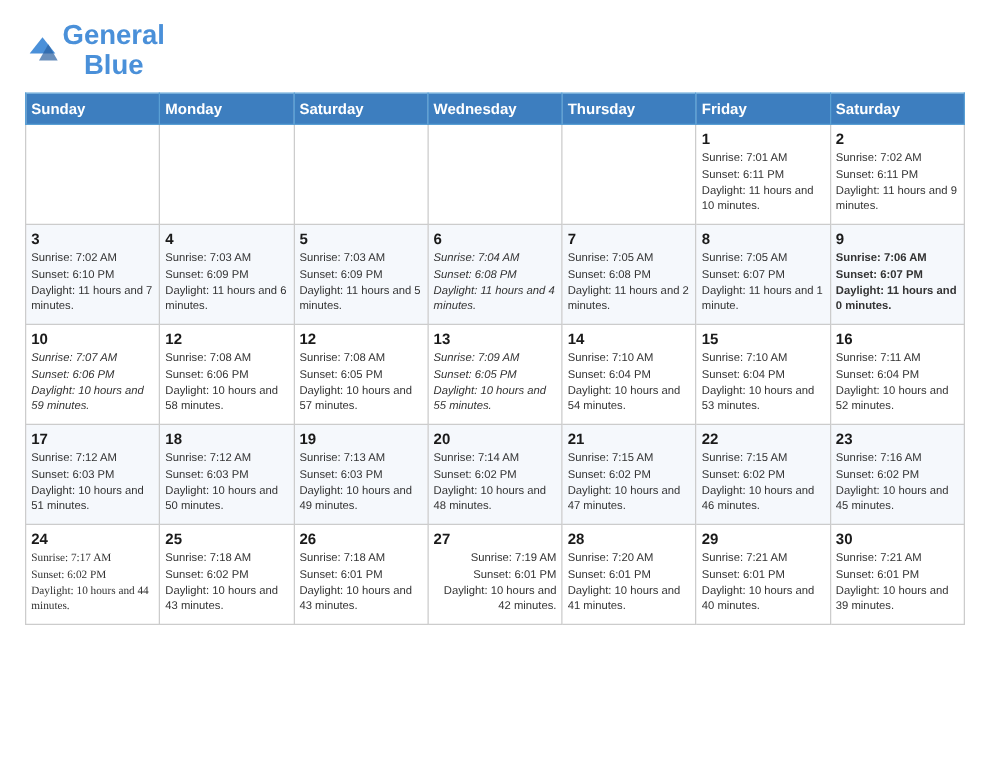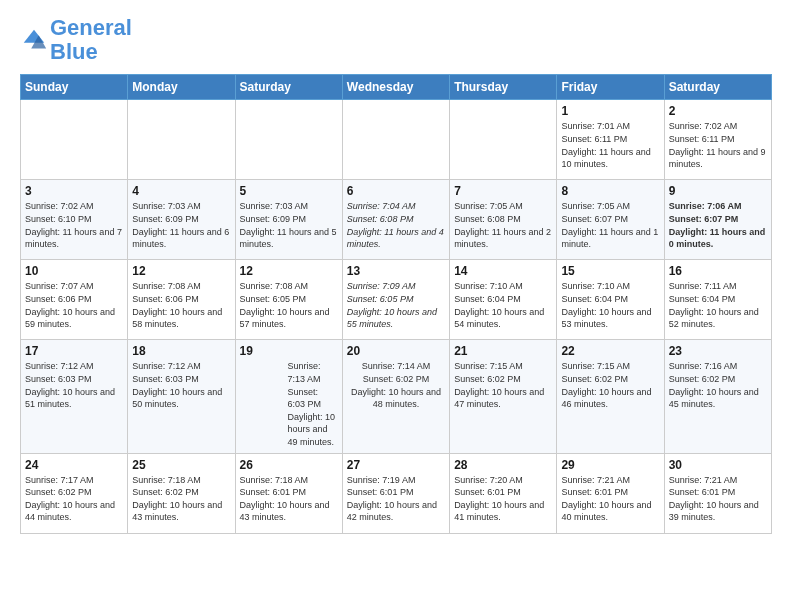--- a/index.html
+++ b/index.html
@@ -12,20 +12,21 @@
     }
     .page {
       width: 792px;
       padding: 16px 20px 10px 20px;
     }
     .header {
       display: flex;
       justify-content: space-between;
       align-items: flex-start;
       margin-bottom: 10px;
+      text-align: center;
     }
     .logo {
       display: flex;
       align-items: center;
     }
     .logo-text {
       font-size: 22px;
       font-weight: bold;
       color: #1a1a1a;
       line-height: 1.1;
@@ -188,21 +189,21 @@
           <td>
             <span class="day-num">9</span>
             <div class="day-info" style="white-space: pre-line; font-weight: bold;">Sunrise: 7:06 AM
 Sunset: 6:07 PM
 Daylight: 11 hours and 0 minutes.</div>
           </td>
         </tr>
         <tr>
           <td>
             <span class="day-num">10</span>
-            <div class="day-info" style="white-space: pre-line;">Sunrise: 7:07 AM
+            <div class="day-info" style="white-space: pre-line; font-style: italic;">Sunrise: 7:07 AM
 Sunset: 6:06 PM
 Daylight: 10 hours and 59 minutes.</div>
           </td>
           <td>
             <span class="day-num">12</span>
             <div class="day-info" style="white-space: pre-line;">Sunrise: 7:08 AM
 Sunset: 6:06 PM
 Daylight: 10 hours and 58 minutes.</div>
           </td>
           <td>
@@ -244,27 +245,27 @@
 Daylight: 10 hours and 51 minutes.</div>
           </td>
           <td>
             <span class="day-num">18</span>
             <div class="day-info" style="white-space: pre-line;">Sunrise: 7:12 AM
 Sunset: 6:03 PM
 Daylight: 10 hours and 50 minutes.</div>
           </td>
           <td>
             <span class="day-num">19</span>
-            <div class="day-info" style="white-space: pre-line; margin-left: 48px;">Sunrise: 7:13 AM
+            <div class="day-info" style="white-space: pre-line;">Sunrise: 7:13 AM
 Sunset: 6:03 PM
 Daylight: 10 hours and 49 minutes.</div>
           </td>
           <td>
             <span class="day-num">20</span>
-            <div class="day-info" style="white-space: pre-line; text-align: center;">Sunrise: 7:14 AM
+            <div class="day-info" style="white-space: pre-line;">Sunrise: 7:14 AM
 Sunset: 6:02 PM
 Daylight: 10 hours and 48 minutes.</div>
           </td>
           <td>
             <span class="day-num">21</span>
             <div class="day-info" style="white-space: pre-line;">Sunrise: 7:15 AM
 Sunset: 6:02 PM
 Daylight: 10 hours and 47 minutes.</div>
           </td>
           <td>
@@ -276,39 +277,39 @@
           <td>
             <span class="day-num">23</span>
             <div class="day-info" style="white-space: pre-line;">Sunrise: 7:16 AM
 Sunset: 6:02 PM
 Daylight: 10 hours and 45 minutes.</div>
           </td>
         </tr>
         <tr>
           <td>
             <span class="day-num">24</span>
-            <div class="day-info" style="white-space: pre-line;">Sunrise: 7:17 AM
+            <div class="day-info" style="white-space: pre-line; font-family: Liberation Serif, serif;">Sunrise: 7:17 AM
 Sunset: 6:02 PM
 Daylight: 10 hours and 44 minutes.</div>
           </td>
           <td>
             <span class="day-num">25</span>
             <div class="day-info" style="white-space: pre-line;">Sunrise: 7:18 AM
 Sunset: 6:02 PM
 Daylight: 10 hours and 43 minutes.</div>
           </td>
           <td>
             <span class="day-num">26</span>
             <div class="day-info" style="white-space: pre-line;">Sunrise: 7:18 AM
 Sunset: 6:01 PM
 Daylight: 10 hours and 43 minutes.</div>
           </td>
           <td>
             <span class="day-num">27</span>
-            <div class="day-info" style="white-space: pre-line;">Sunrise: 7:19 AM
+            <div class="day-info" style="white-space: pre-line; text-align: right;">Sunrise: 7:19 AM
 Sunset: 6:01 PM
 Daylight: 10 hours and 42 minutes.</div>
           </td>
           <td>
             <span class="day-num">28</span>
             <div class="day-info" style="white-space: pre-line;">Sunrise: 7:20 AM
 Sunset: 6:01 PM
 Daylight: 10 hours and 41 minutes.</div>
           </td>
           <td>

